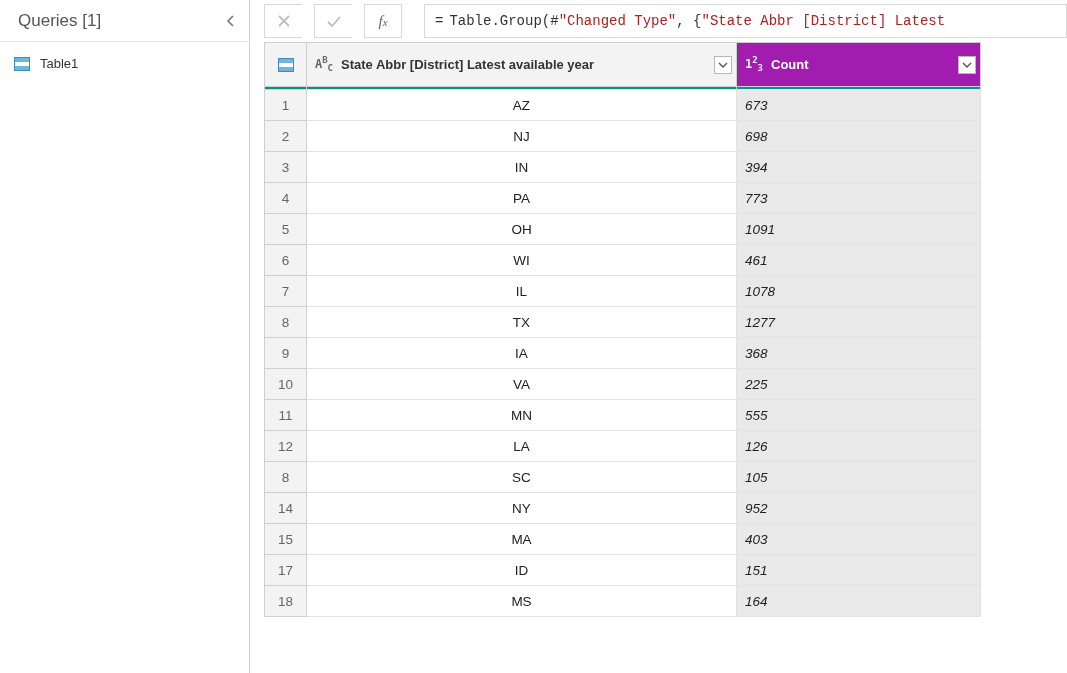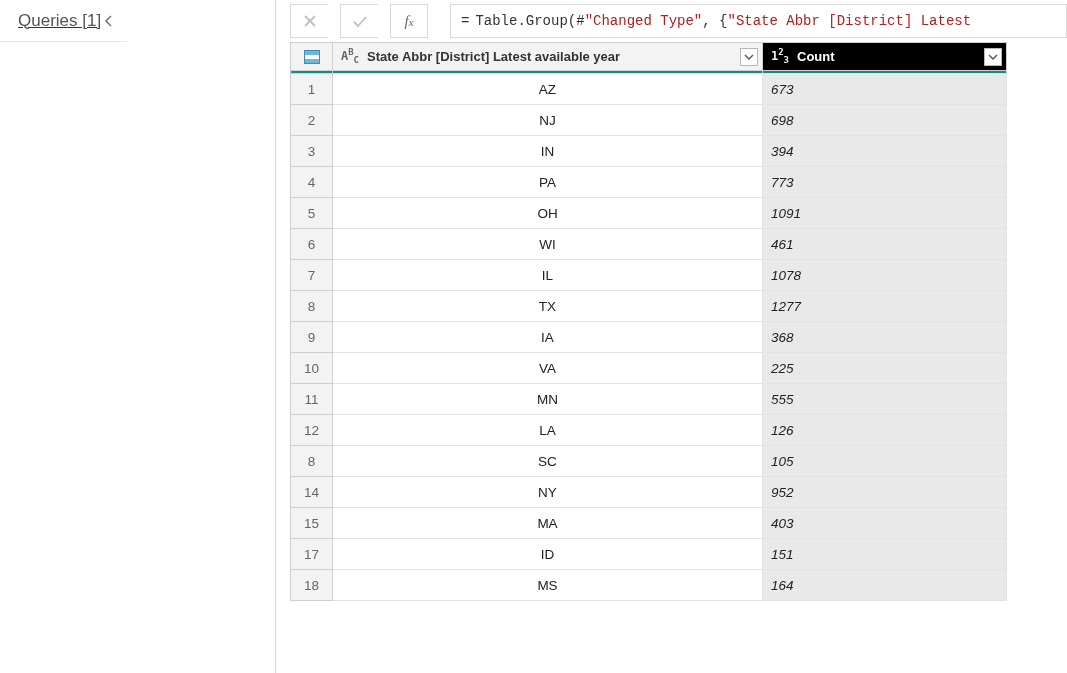--- a/index.html
+++ b/index.html
@@ -1,20 +1,20 @@
 <!DOCTYPE html>
 <html><head>
 <meta charset="utf-8">
 <style>
   * { box-sizing: border-box; margin: 0; padding: 0; }
   html, body { width: 1067px; height: 673px; font-family: "Segoe UI", Tahoma, sans-serif; font-size: 13px; color: #333; background: #fff; overflow: hidden; }
   .app { display: flex; width: 100%; height: 100%; }
 
   
-  .queries-pane { width: 276px; border-right: 1px solid #d4d4d4; display: flex; flex-direction: row; text-decoration: underline; }
+  .queries-pane { width: 250px; border-right: 1px solid #d4d4d4; display: flex; flex-direction: column; }
   .queries-header { display: flex; align-items: center; justify-content: space-between; padding: 6px 10px 6px 18px; border-bottom: 1px solid #e6e6e6; height: 42px; }
   .queries-header .title { font-size: 17px; color: #555; }
   .queries-list { padding-top: 10px; }
   .query-item { display: flex; align-items: center; gap: 10px; padding: 4px 14px; cursor: default; }
   .query-item .qicon { width: 16px; height: 14px; border: 1px solid #3b8dbd; position: relative; background: linear-gradient(to bottom, #6fb6d8 0 33%, #fff 33% 66%, #6fb6d8 66% 100%); }
   .query-item .qname { color: #333; font-size: 13px; }
 
   
   .main { flex: 1; display: flex; flex-direction: column; min-width: 0; }
 
@@ -32,25 +32,25 @@
   .formula-input .punc { color: #333; }
   .formula-input .str2 { color: #a22; }
 
   
   .table-wrap { flex: 1; overflow: auto; padding-left: 14px; }
   table.data { border-collapse: collapse; table-layout: fixed; width: 716px; }
   col.row-num { width: 42px; }
   col.col-state { width: 430px; }
   col.col-count { width: 244px; }
 
-  thead th { background: #f3f3f3; border: 1px solid #cfcfcf; font-weight: 600; font-size: 13px; height: 28px; padding: 0; }
+  thead th { background: #f3f3f3; border: 1px solid #cfcfcf; font-weight: 600; font-size: 13px; height: 44px; padding: 0; }
   th.corner { background: #f3f3f3; }
   th.corner .ticon { width: 16px; height: 14px; border: 1px solid #3b8dbd; background: linear-gradient(to bottom, #6fb6d8 0 33%, #fff 33% 66%, #6fb6d8 66% 100%); margin: 0 auto; }
   .colhdr { display: flex; align-items: center; height: 100%; padding: 0 4px 0 6px; gap: 6px; }
-  .colhdr.selected { background: #000000; color: #fff; }
+  .colhdr.selected { background: #a21caf; color: #fff; }
   .type-badge { font-family: Consolas, monospace; font-size: 12px; color: #666; min-width: 22px; }
   .type-badge sup, .type-badge sub { font-size: 9px; }
   .colhdr.selected .type-badge { color: #e8f5f4; }
   .colname { flex: 1; text-align: left; font-weight: 600; overflow: hidden; text-overflow: ellipsis; white-space: nowrap; }
   .filter-btn { width: 18px; height: 18px; border: 1px solid #b8b8b8; background: #fff; display: flex; align-items: center; justify-content: center; }
   .filter-btn svg { display: block; }
 
   
   tr.teal-line td, tr.teal-line th { height: 3px; padding: 0; background: #0e8f84; border-left: 1px solid #cfcfcf; border-right: 1px solid #cfcfcf; }
 
@@ -67,20 +67,26 @@
 
 <div class="app">
   <aside class="queries-pane">
     <div class="queries-header">
       <span class="title">Queries [1]</span>
       <span class="chev">
         <svg width="10" height="14" viewBox="0 0 10 14">
             <polyline points="7,2 2,7 7,12" fill="none" stroke="#777" stroke-width="1.6"></polyline>
           </svg>
       </span>
+    </div>
+    <div class="queries-list">
+      <div class="query-item">
+        <span class="qicon"></span>
+        <span class="qname">Table1</span>
+      </div>
     </div>
   </aside>
 
   <section class="main">
     <div class="formula-row">
       <div class="fbar-btn first">
         <svg width="14" height="14" viewBox="0 0 14 14">
             <line x1="2" y1="2" x2="12" y2="12" stroke="#bfbfbf" stroke-width="1.8"></line>
             <line x1="12" y1="2" x2="2" y2="12" stroke="#bfbfbf" stroke-width="1.8"></line>
           </svg>

